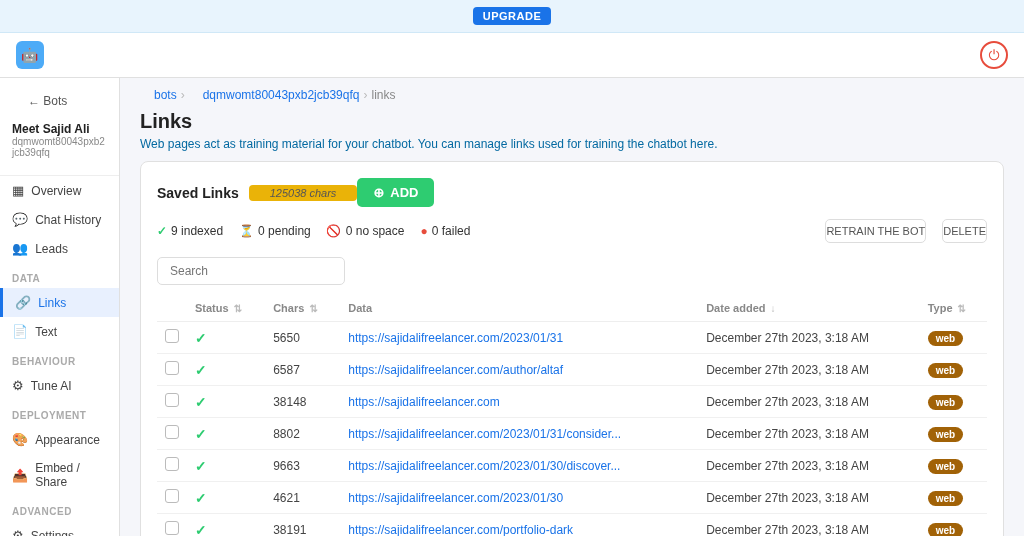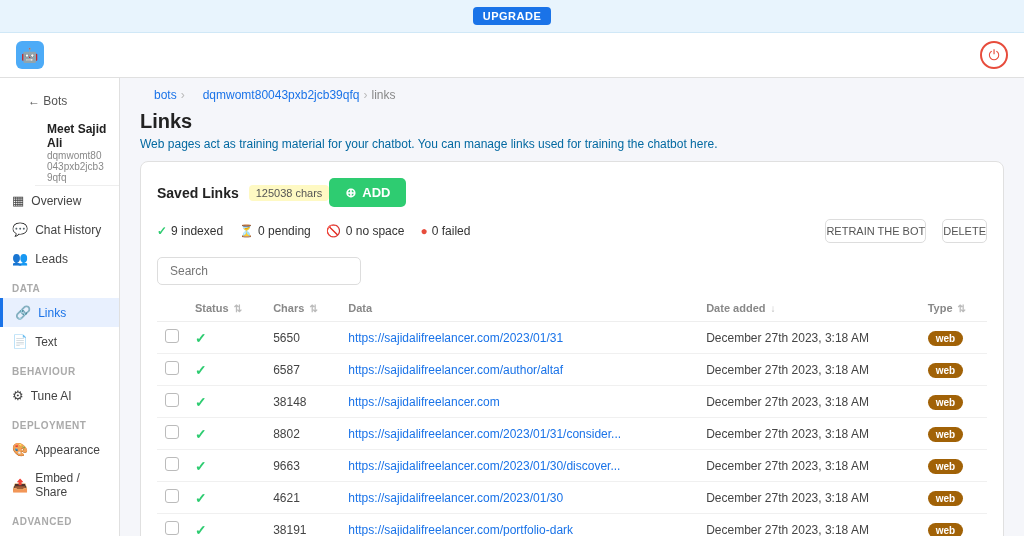--- a/index.html
+++ b/index.html
@@ -74,23 +74,22 @@
       padding: 6px 12px;
       font-size: 12px;
       color: #555;
       cursor: pointer;
       display: flex;
       align-items: center;
       gap: 4px;
       margin-left: 16px;
     }
     .sidebar-user {
-      padding: 8px 12px 2px;
+      padding: 8px 12px 17px;
       border-bottom: 1px solid #eee;
-      margin-left: 35px;
     }
     .sidebar-user-name {
       font-size: 12px;
       font-weight: 600;
       color: #222;
     }
     .sidebar-user-id {
       font-size: 10px;
       color: #888;
       word-break: break-all;
@@ -158,25 +157,26 @@
       display: flex;
       align-items: center;
       gap: 10px;
     }
     .card-title {
       font-size: 14px;
       font-weight: 600;
       color: #222;
     }
     .chars-badge {
-      background: #fef9c3;
+      background: #eab308;
       border-radius: 4px;
-      padding: 2px 7px;
+      padding: 2px 21px;
       font-size: 11px;
       color: #555;
+      font-style: italic;
     }
     .add-btn {
       background: #2ecc71;
       color: #fff;
       border: none;
       border-radius: 5px;
       padding: 7px 16px;
       font-size: 13px;
       font-weight: 600;
       cursor: pointer;
@@ -202,21 +202,21 @@
       display: flex;
       align-items: center;
       justify-content: space-between;
       margin-bottom: 10px;
     }
     .search-input {
       border: 1px solid #ddd;
       border-radius: 5px;
       padding: 6px 12px;
       font-size: 12px;
-      width: 204px;
+      width: 188px;
       outline: none;
       color: #333;
     }
     .outline-btn {
       border: 1px solid #ddd;
       background: #fff;
       border-radius: 5px;
       padding: 5px 0;
       font-size: 11px;
       color: #555;

